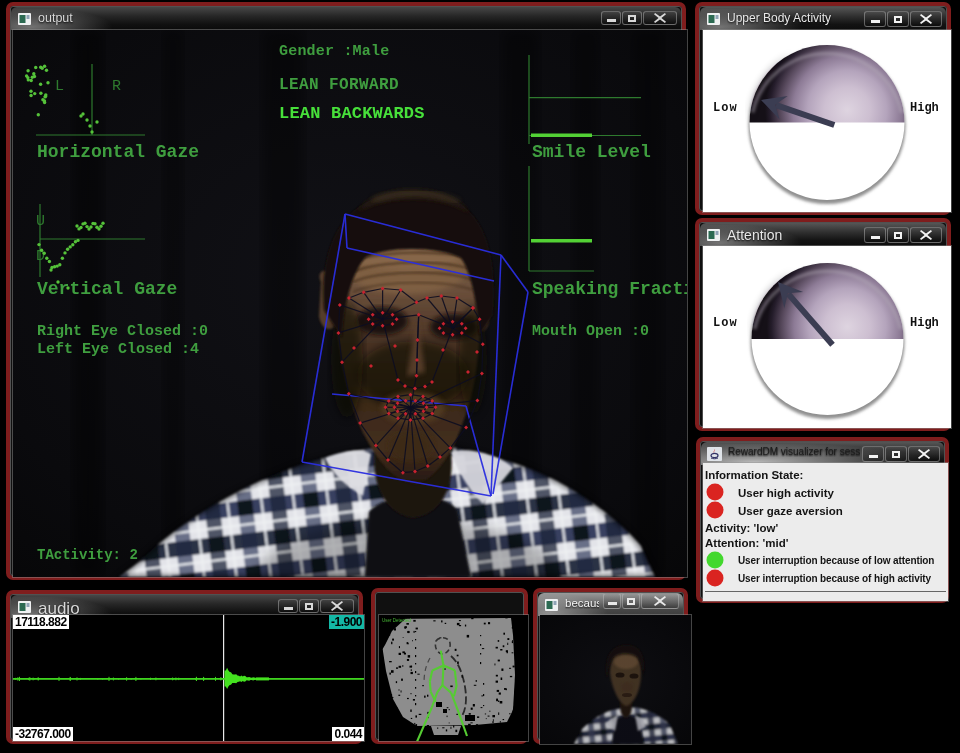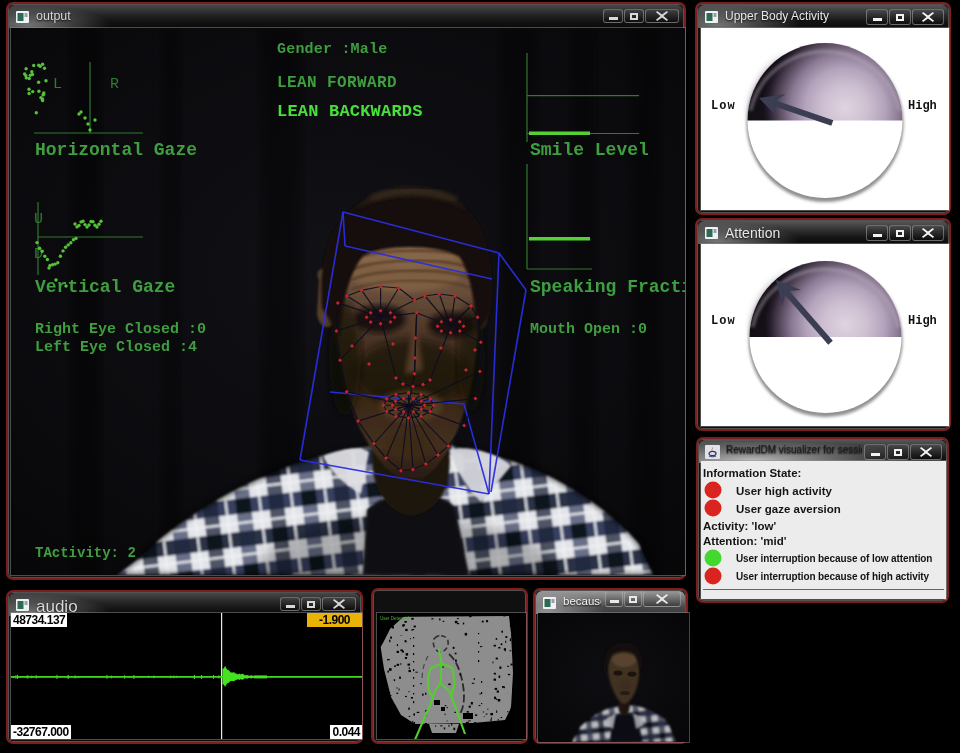--- a/index.html
+++ b/index.html
@@ -1,16 +1,16 @@
 <!DOCTYPE html>
 <html><head><meta charset="utf-8">
 <style>
 *{margin:0;padding:0;box-sizing:border-box}
 body{width:960px;height:753px;background:#000;position:relative;overflow:hidden;font-family:"Liberation Sans",sans-serif}
-.win{position:absolute;border-radius:7px;background:#101010;border:2px solid #7f1d1d;
+.win{position:absolute;border-radius:7px;background:#101010;border:4px solid #7f1d1d;
  box-shadow:inset 0 0 0 1px rgba(190,190,190,.38), 0 1px 3px rgba(0,0,0,.8)}
 .tb{position:absolute;left:1px;right:1px;top:1px;border-radius:6px 6px 0 0;overflow:hidden}
 .glow{position:absolute;left:-12px;top:2px;width:150px;height:40px;background:radial-gradient(ellipse at 25% 45%,rgba(255,255,255,.42),rgba(255,255,255,0) 62%)}
 .tt{position:absolute;left:27px;top:4px;right:84px;font-size:12.5px;text-shadow:0 1px 2px #000;white-space:nowrap;overflow:hidden}
 .btns{position:absolute;right:4px;display:flex}
 .btn{margin-left:1px;border:1px solid rgba(200,200,200,.42);border-radius:3px;display:flex;align-items:center;justify-content:center;background:linear-gradient(rgba(90,90,90,.35),rgba(10,10,10,.4))}
 .btn-l{background:linear-gradient(rgba(150,150,150,.45),rgba(40,40,40,.45))}
 .gmin{width:9px;height:3px;background:#d4d4d4;margin-top:5px}
 .gmax{width:8px;height:7px;border:2px solid #d4d4d4}
 .ct{position:absolute;background:#000;overflow:hidden;box-shadow:0 0 0 1px rgba(150,150,150,.45)}
@@ -482,22 +482,22 @@
         <rect x="19.6" y="62.6" width="1" height="2.7" fill="#3fd41f"></rect>
         <rect x="16.3" y="62.1" width="1" height="3.6" fill="#3fd41f"></rect>
         <rect x="159.8" y="63.2" width="1" height="1.4" fill="#3fd41f"></rect>
         <rect x="99.9" y="62.5" width="1" height="2.9" fill="#3fd41f"></rect>
         <rect x="56.6" y="61.9" width="1" height="4.0" fill="#3fd41f"></rect>
         <rect x="89.2" y="63.0" width="1" height="1.7" fill="#3fd41f"></rect>
         <rect x="113.1" y="62.2" width="1" height="3.5" fill="#3fd41f"></rect>
         <path d="M 211.5,63.9 L 211.5,55.4 L 212.8,55.5 L 214.1,52.7 L 215.4,55.4 L 216.7,57.0 L 218.0,57.3 L 219.3,59.3 L 220.6,59.4 L 221.9,59.5 L 223.2,59.2 L 224.5,60.5 L 225.8,60.8 L 227.1,61.4 L 228.4,60.6 L 229.7,61.5 L 231.0,60.7 L 232.3,61.0 L 233.6,62.3 L 234.9,62.3 L 236.2,61.9 L 237.5,62.6 L 238.8,62.8 L 240.1,62.2 L 241.4,62.6 L 242.7,62.8 L 242.7,64.9 L 241.4,65.0 L 240.1,65.4 L 238.8,64.9 L 237.5,65.1 L 236.2,65.7 L 234.9,65.4 L 233.6,65.3 L 232.3,66.5 L 231.0,66.8 L 229.7,66.0 L 228.4,66.9 L 227.1,66.2 L 225.8,66.7 L 224.5,67.0 L 223.2,68.2 L 221.9,67.9 L 220.6,67.9 L 219.3,68.0 L 218.0,69.8 L 216.7,70.1 L 215.4,71.6 L 214.1,74.0 L 212.8,71.4 L 211.5,71.5 Z" fill="#44e21f"></path>
         <rect x="243" y="62.4" width="13" height="3" fill="#44e21f"></rect>
       </svg>
-      <div style="position:absolute;left:0;top:0;background:#fff;color:#000;font:bold 12px 'Liberation Sans';padding:0 2px;letter-spacing:-0.5px">48734.137</div>
-      <div style="position:absolute;right:0;top:0;background:#eab308;color:#000;font:bold 12px 'Liberation Sans';padding:0 12px;letter-spacing:-0.5px">-1.900</div>
+      <div style="position:absolute;left:0;top:0;background:#fff;color:#000;font:bold 12px 'Liberation Sans';padding:0 2px;letter-spacing:-0.5px">17118.882</div>
+      <div style="position:absolute;right:0;top:0;background:#14b8a6;color:#000;font:bold 12px 'Liberation Sans';padding:0 2px;letter-spacing:-0.5px">-1.900</div>
       <div style="position:absolute;left:0;bottom:0;background:#fff;color:#000;font:bold 12px 'Liberation Sans';padding:0 2px;letter-spacing:-0.5px">-32767.000</div>
       <div style="position:absolute;right:0;bottom:0;background:#fff;color:#000;font:bold 12px 'Liberation Sans';padding:0 2px;letter-spacing:-0.5px">0.044</div>
     </div>
   </div>
 <div class="win" style="left:371px;top:588px;width:157px;height:156px">
     <div class="ct" style="left:4px;top:23px;width:149px;height:126px">
       <svg width="149" height="126" viewBox="0 0 149 126" style="position:absolute;left:0;top:0">
         <rect width="149" height="126" fill="#000"></rect>
         <path d="M 2,4 L 132,3 L 134,20 L 136,60 L 134,95 L 128,107 L 96,110 L 38,111 L 24,102 L 14,84 L 7,56 L 3,30 Z" fill="#8d8d8d"></path>
         <path d="M 0,0 L 32,0 L 24,6 L 13,16 L 6,30 L 0,40 Z" fill="#000"></path>

